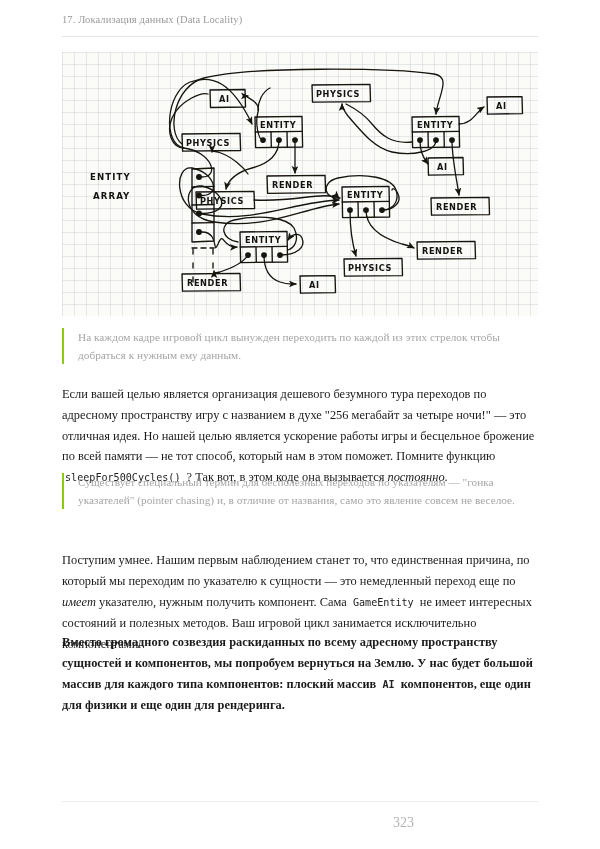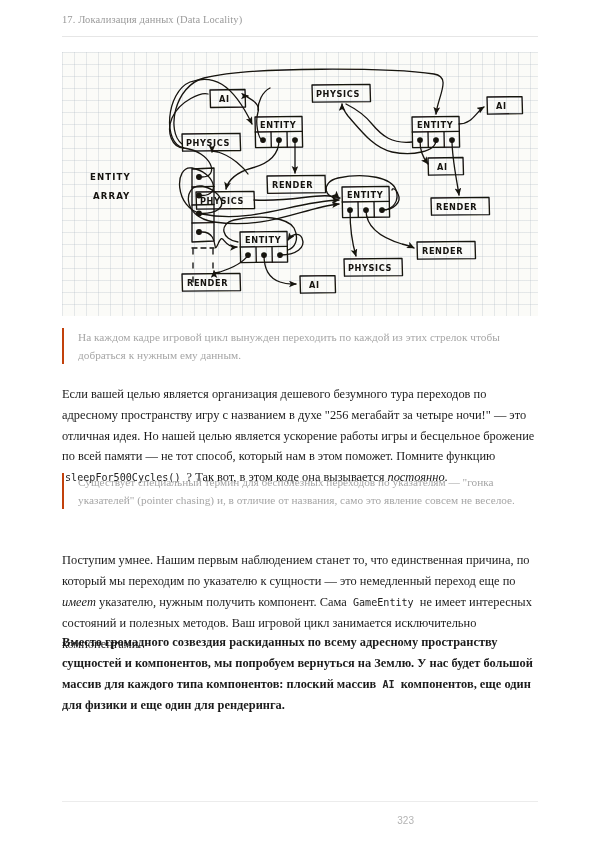--- a/index.html
+++ b/index.html
@@ -61,21 +61,21 @@
     overflow: hidden;
   }
   .figure svg { display:block; }
 
   
   .aside {
     position: absolute;
     left: 62px;
     width: 476px;
     box-sizing: border-box;
-    border-left: 2px solid #c2410c;
+    border-left: 2px solid #84cc16;
     padding-left: 14px;
     color: #a6a6a6;
     font-size: 11.3px;
     line-height: 18px;
     font-family: "Liberation Serif", serif;
   }
   #aside1 { top: 328px; }
   #aside2 { top: 473px; }
 
   
@@ -109,23 +109,23 @@
     left: 62px;
     top: 801px;
     width: 476px;
     height: 1px;
     background: #ececec;
   }
   .page-number {
     position: absolute;
     right: 62px;
     top: 815px;
-    font-size: 10px;
+    font-size: 14px;
     color: #b4b4b4;
-    font-family: Liberation Sans, sans-serif;
+    font-family: Liberation Serif, serif;
   }
 
   
   .hl {
     font-family: "DejaVu Sans", sans-serif;
     font-size: 8.2px;
     font-weight: 700;
     letter-spacing: .6px;
     fill: #15130f;
   }

